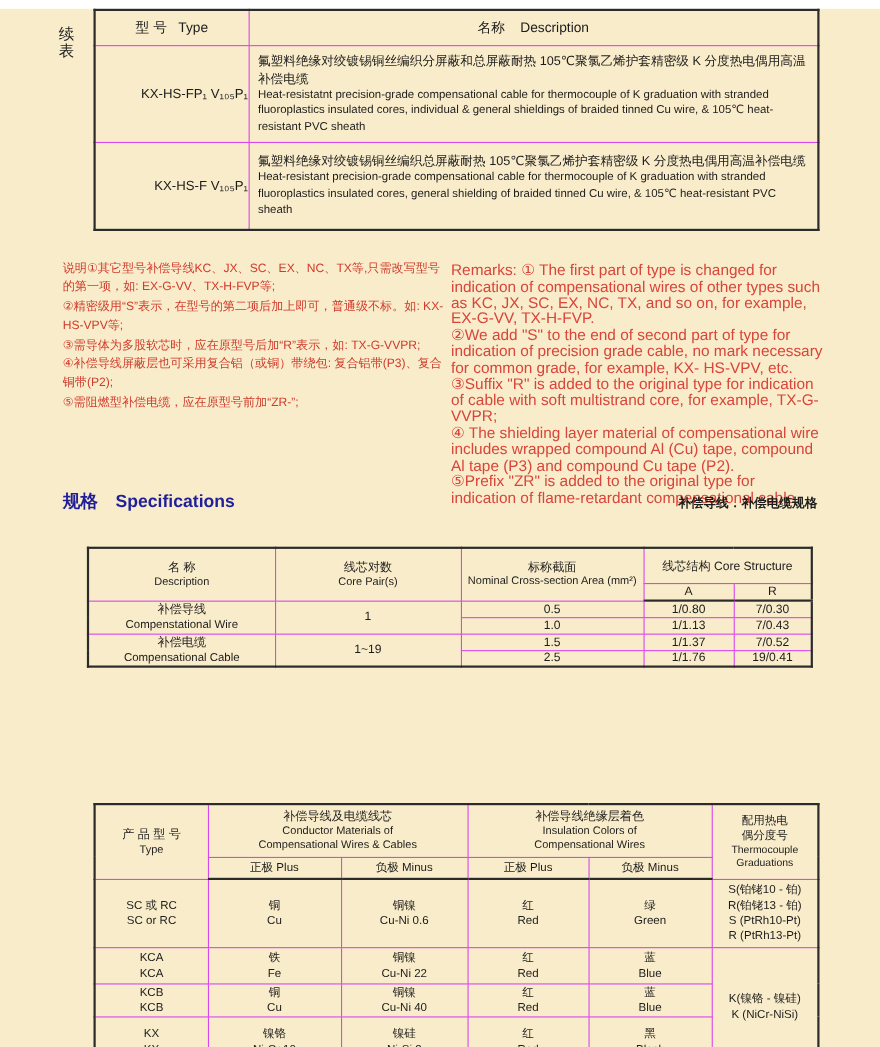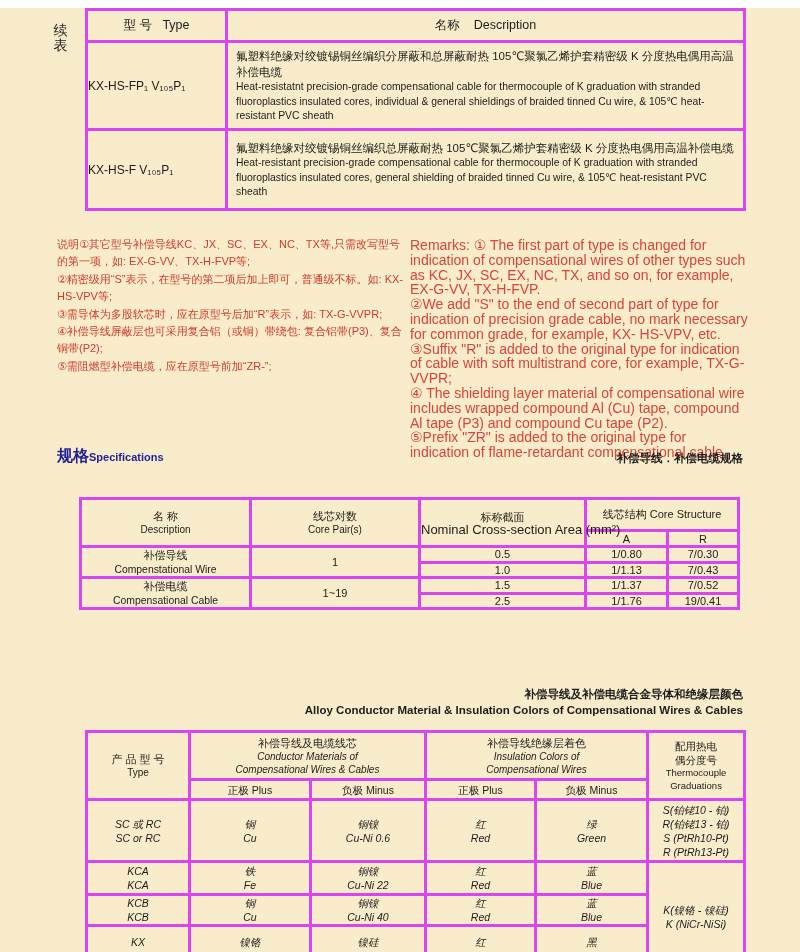--- a/index.html
+++ b/index.html
@@ -3,58 +3,58 @@
 <meta charset="utf-8">
 <style>
   * { margin:0; padding:0; box-sizing:border-box; }
   body { background:#ffffff; font-family:"Liberation Sans","DejaVu Sans",sans-serif; }
   .screen { position:relative; width:800px; height:952px; background:#f9ecca; overflow:hidden; color:#1c1c1c; }
   .top-strip { position:absolute; left:0; top:0; width:800px; height:8px; background:#ffffff; }
 
   .continued { position:absolute; left:52px; top:12px; writing-mode:vertical-rl; font-size:14px; letter-spacing:15px; color:#222; }
 
   table { border-collapse:collapse; table-layout:fixed; }
-  td { border:3px solid #d946ef; vertical-align:middle; }
-  .pre { white-space:pre-line;font-style:italic; }
+  td { border:1px solid #d946ef; vertical-align:middle; }
+  .pre { white-space:pre-line; }
 
   
   .type-table { position:absolute; left:85px; top:8px; width:658px; border:2px solid #2b2b2b; }
   .type-table .head td { height:32px; text-align:center; font-size:12.5px; white-space:pre; }
-  .type-table .type-cell { width:140px; text-align:left; font-size:12px; }
+  .type-table .type-cell { width:140px; text-align:right; font-size:12px; }
   .type-table .desc-cell { padding:5px 8px 4px 8px; }
   .type-table .row1 { height:88px; }
   .type-table .row2 { height:80px; }
   .desc-cn { font-size:11.5px; line-height:16px; }
   .desc-en { font-size:10.4px; line-height:14.6px; }
 
   
   .notes-cn { position:absolute; left:57px; top:236px; width:352px; font-size:11px; line-height:17.4px; color:#cf3b2c; white-space:pre-line; }
   .notes-en { position:absolute; left:410px; top:238px; width:338px; font-size:14px; line-height:14.8px; color:#d8453a; white-space:pre-line; }
 
   
   .heading { position:absolute; left:57px; color:#1f1f99; font-weight:bold; }
   .heading .cn-h { font-size:16px; }
-  .heading .en-h { font-size:11px; margin-left:0;text-align:right; }
+  .heading .en-h { font-size:16px; margin-left:16px;text-align:right; }
   .spec-heading { top:446px; }
   .demand-heading { top:654px; }
   .subtitle { position:absolute; right:57px; text-align:right; font-weight:bold; }
   .subtitle .sub-cn { font-size:11.5px; line-height:16px; }
   .subtitle .sub-en { font-size:11.5px; line-height:16px; }
   .spec-subtitle { top:450px; }
   .demand-subtitle { top:686px; }
 
   
   .spec-table { position:absolute; left:79px; top:497px; width:658px; border:2px solid #2b2b2b; text-align:center; }
   .spec-table td { font-size:11px; }
   .spec-table .h1 td { height:32px; }
   .spec-table .h2 td { height:16px; border-bottom:2px solid #2b2b2b; }
   .spec-table .drow td { height:15px; }
   .hdr-cn { font-size:11px; line-height:14px; }
   .hdr-en { font-size:10px; line-height:13px; }
-  .hdr-en-small { font-size:13px; line-height:12px; white-space:nowrap; }
+  .hdr-en-small { font-size:10px; line-height:12px; white-space:nowrap; }
   .cell-cn { font-size:11px; line-height:15px; }
   .cell-en { font-size:10.4px; line-height:13px; }
 
   
   .alloy-table { position:absolute; left:85px; top:730px; width:658px; border:2px solid #2b2b2b; text-align:center; }
   .alloy-table td { font-size:10.5px; line-height:14px; }
   .alloy-table .h1 td { height:48px; }
   .alloy-table .h2 td { height:20px; border-bottom:2px solid #2b2b2b; font-size:10.5px; }
   .alloy-table .r-sc td { height:62px; }
   .alloy-table .r-kca td { height:33px; }
@@ -171,24 +171,20 @@
       <td>7/0.52</td>
     </tr>
     <tr class="drow">
       <td>2.5</td>
       <td>1/1.76</td>
       <td>19/0.41</td>
     </tr>
   </tbody>
     </table>
 
-  <div class="subtitle demand-subtitle">
-    <div class="sub-cn">补偿导线及补偿电缆合金导体和绝缘层颜色</div>
-    <div class="sub-en">Alloy Conductor Material &amp; Insulation Colors of Compensational Wires &amp; Cables</div>
-  </div>
 
   <table class="alloy-table">
     <colgroup>
         <col style="width:103px">
         <col style="width:121px">
         <col style="width:115px">
         <col style="width:110px">
         <col style="width:112px">
         <col style="width:97px">
       </colgroup>

